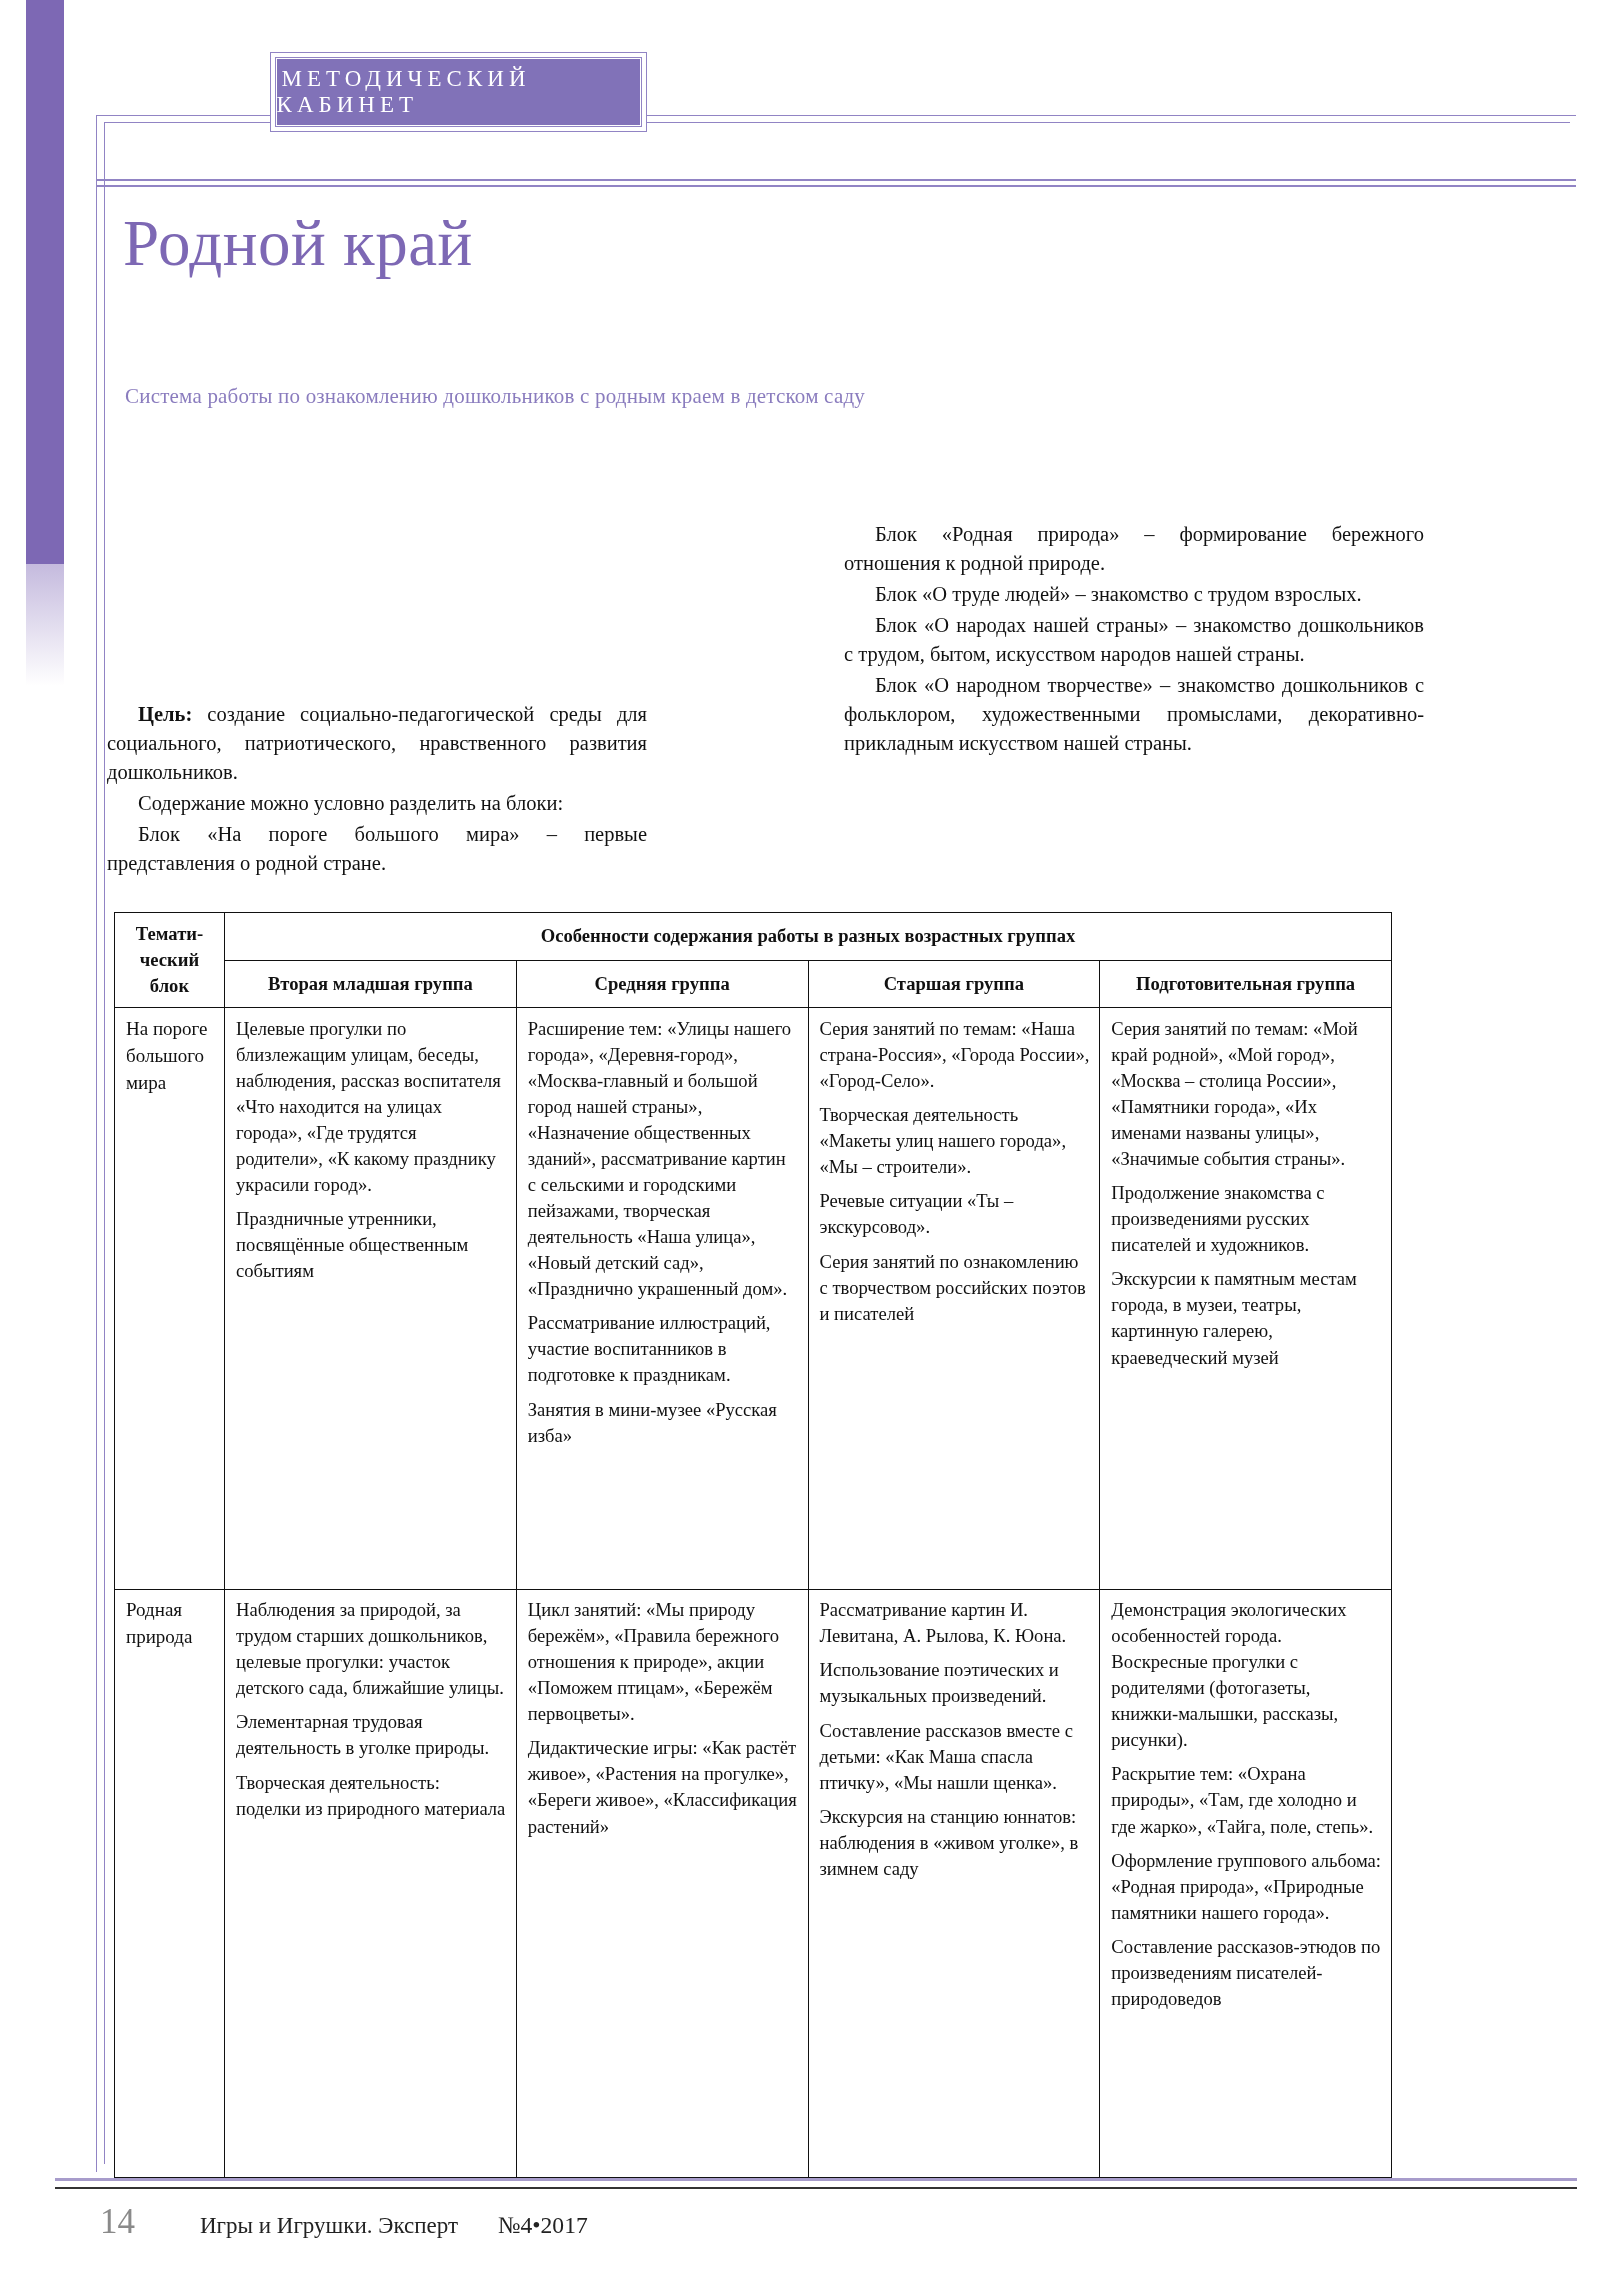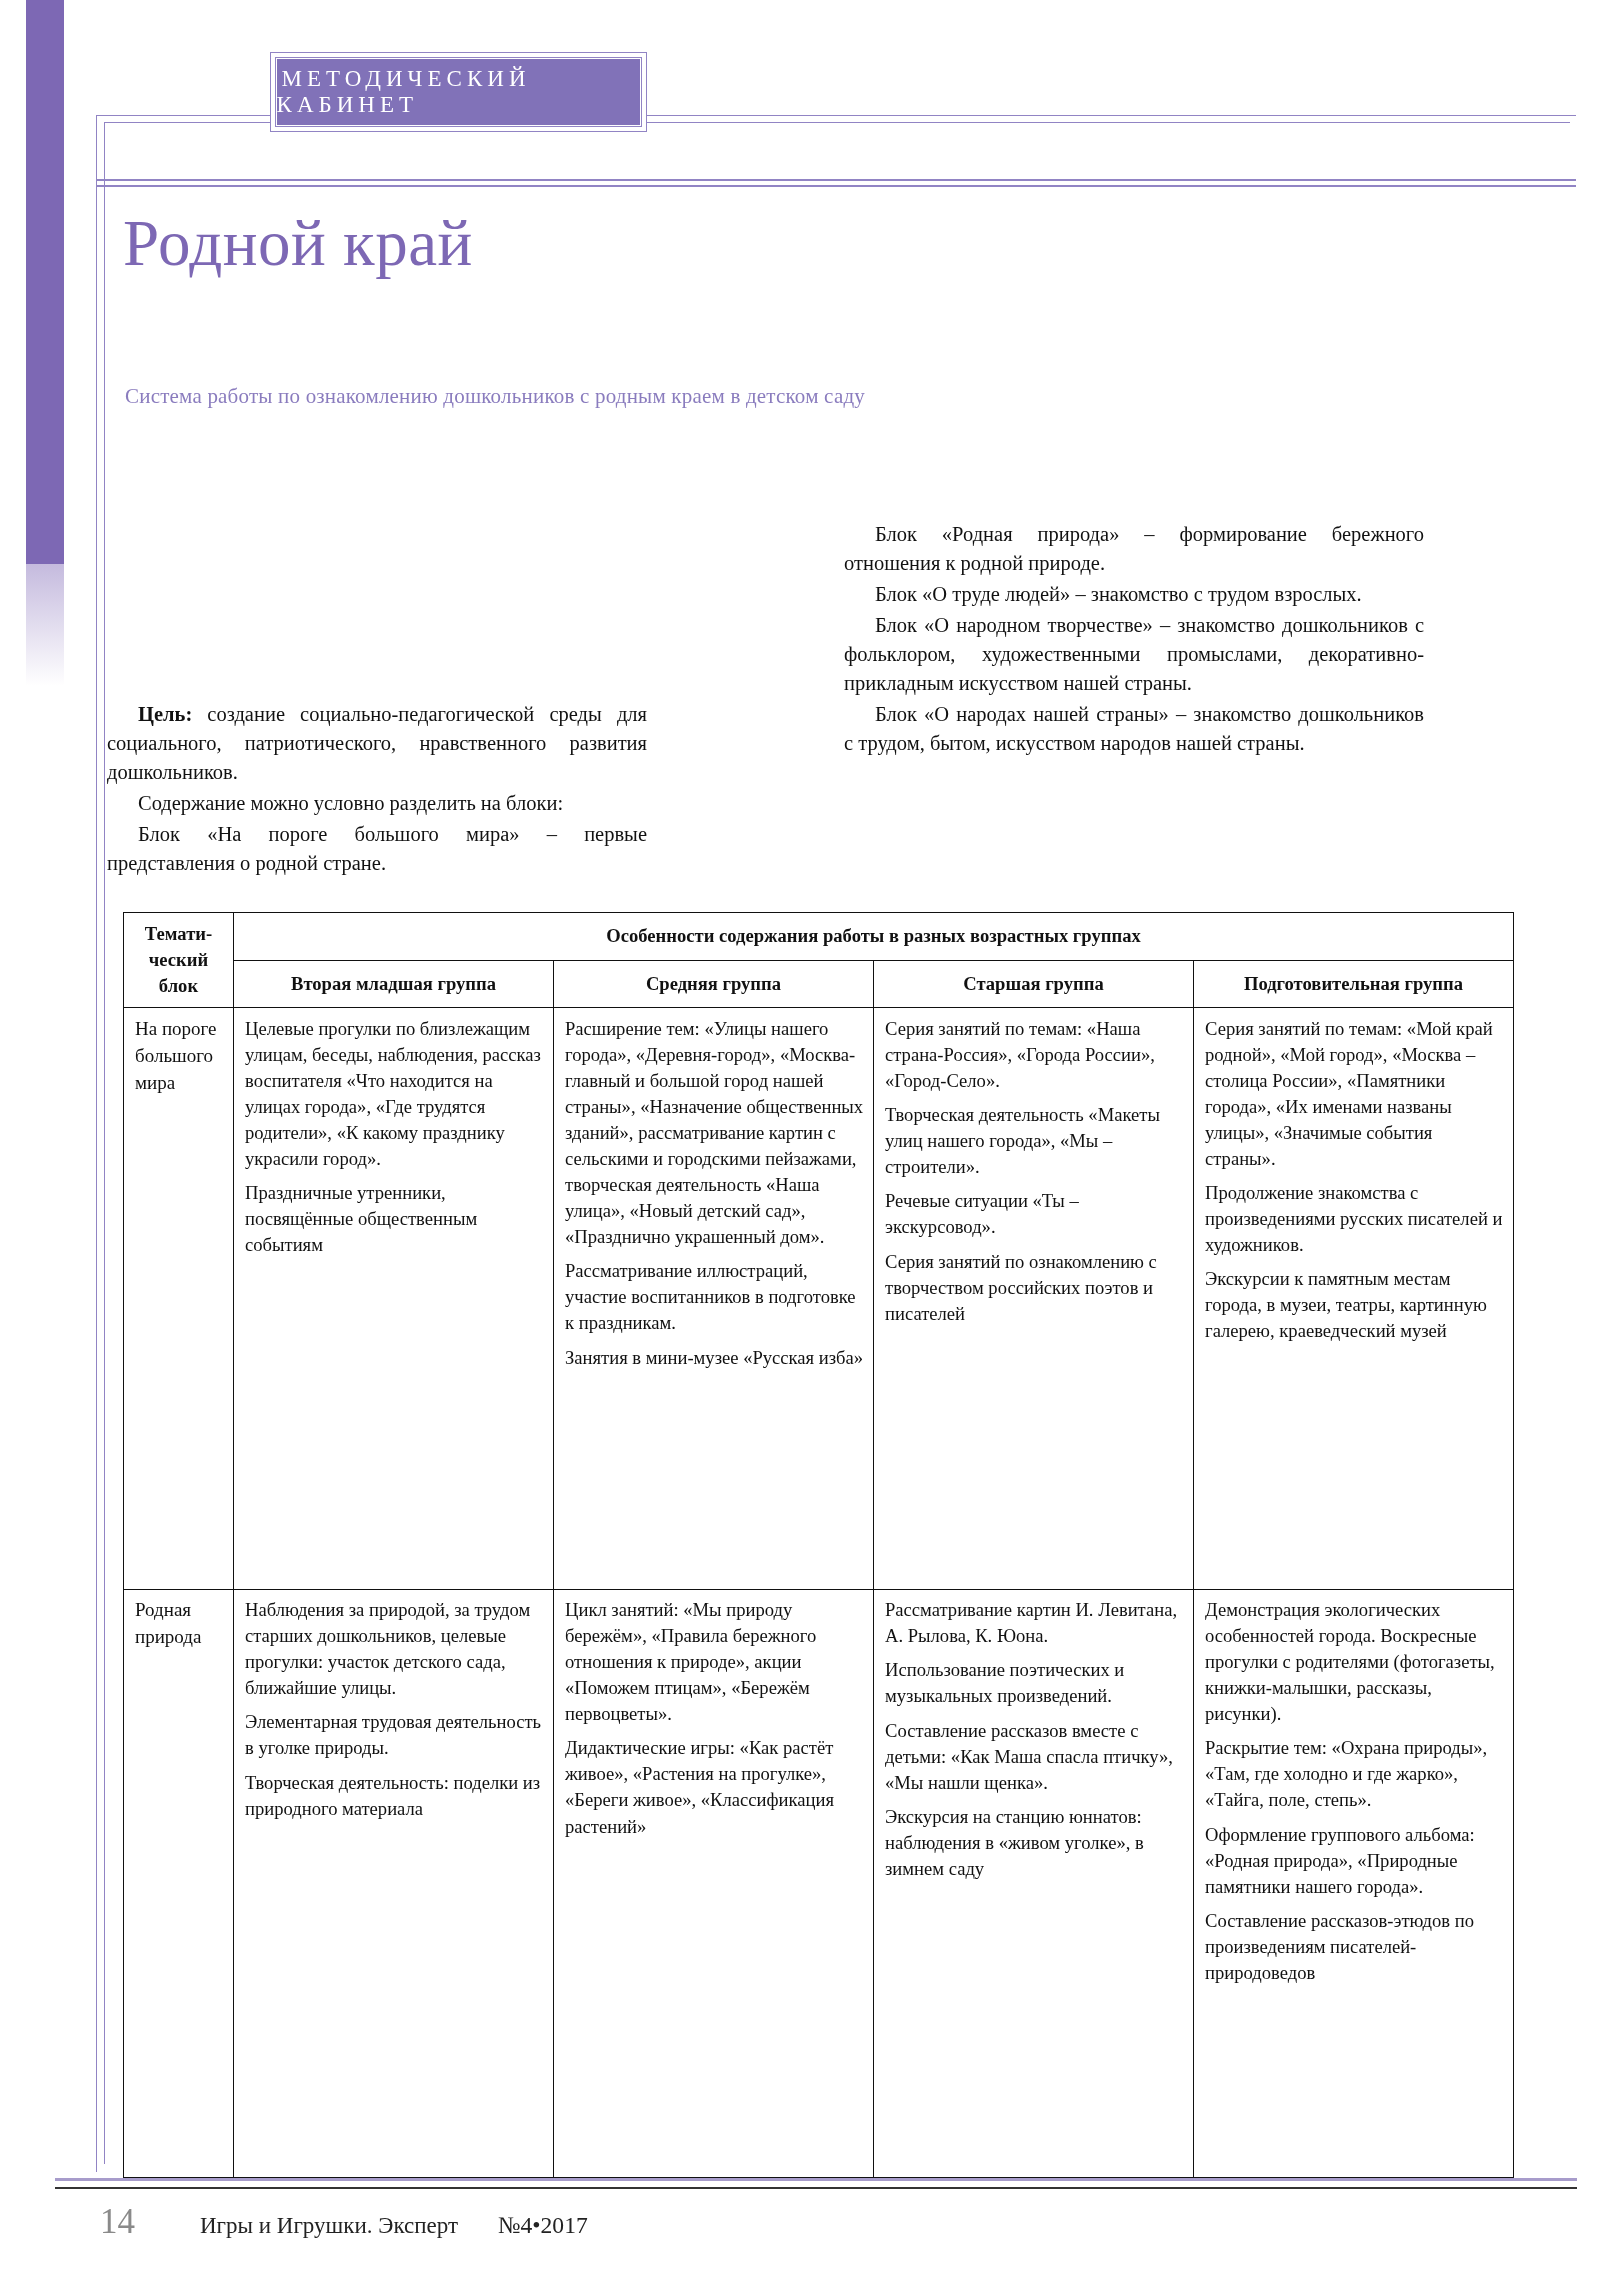--- a/index.html
+++ b/index.html
@@ -164,23 +164,23 @@
   }
   .col-right {
     left: 844px;
     top: 520px;
     width: 580px;
   }
 
   
   table.matrix {
     position: absolute;
-    left: 123px;
+    left: 114px;
     top: 912px;
-    width: 1391px;
+    width: 1278px;
     border-collapse: collapse;
     font-size: 18.6px;
     line-height: 1.40;
     color: #111111;
     table-layout: fixed;
   }
   table.matrix th, table.matrix td {
     border: 1.8px solid #111111;
     vertical-align: top;
     padding: 7.3px 9px 9px 11px;
@@ -270,22 +270,22 @@
 
   <div class="col col-left">
     <p><b>Цель:</b><span> создание социально-педагогической среды для социального, патриотического, нравственного развития дошкольников.</span></p>
     <p>Содержание можно условно разделить на блоки:</p>
     <p>Блок «На пороге большого мира» – первые представления о родной стране.</p>
   </div>
 
   <div class="col col-right">
     <p>Блок «Родная природа» – формирование бережного отношения к родной природе.</p>
     <p>Блок «О труде людей» – знакомство с трудом взрослых.</p>
+    <p>Блок «О народах нашей страны» – знакомство дошкольников с трудом, бытом, искусством народов нашей страны.</p>
     <p>Блок «О народном творчестве» – знакомство дошкольников с фольклором, художественными промыслами, декоративно-прикладным искусством нашей страны.</p>
-    <p>Блок «О народах нашей страны» – знакомство дошкольников с трудом, бытом, искусством народов нашей страны.</p>
   </div>
 
   <table class="matrix">
     <thead>
       <tr>
         <th class="c0" rowspan="2">
           <div>Темати-</div>
           <div>ческий</div>
           <div>блок</div>
         </th>

